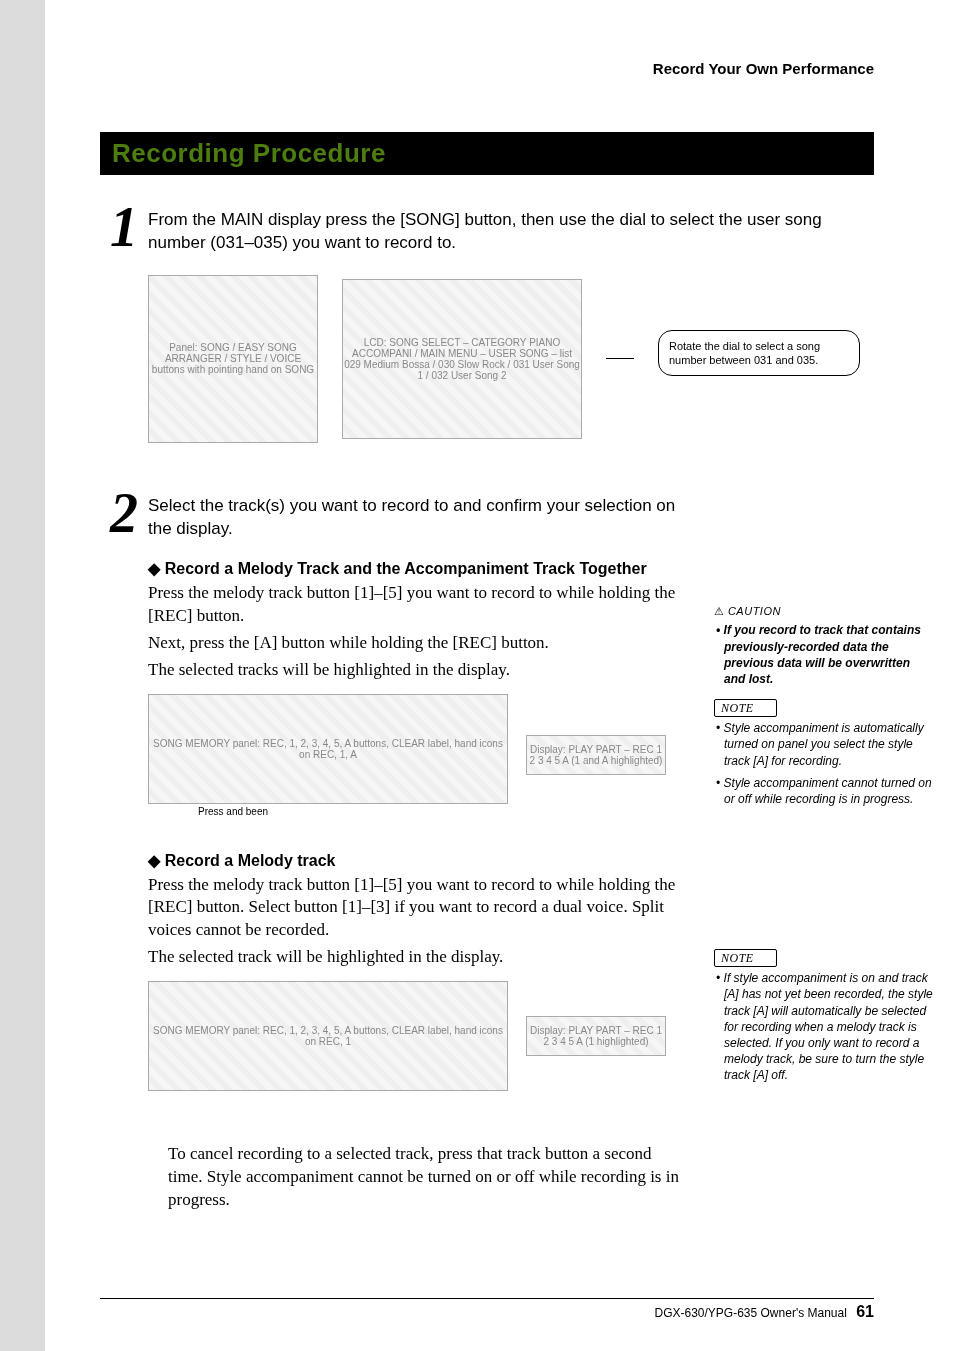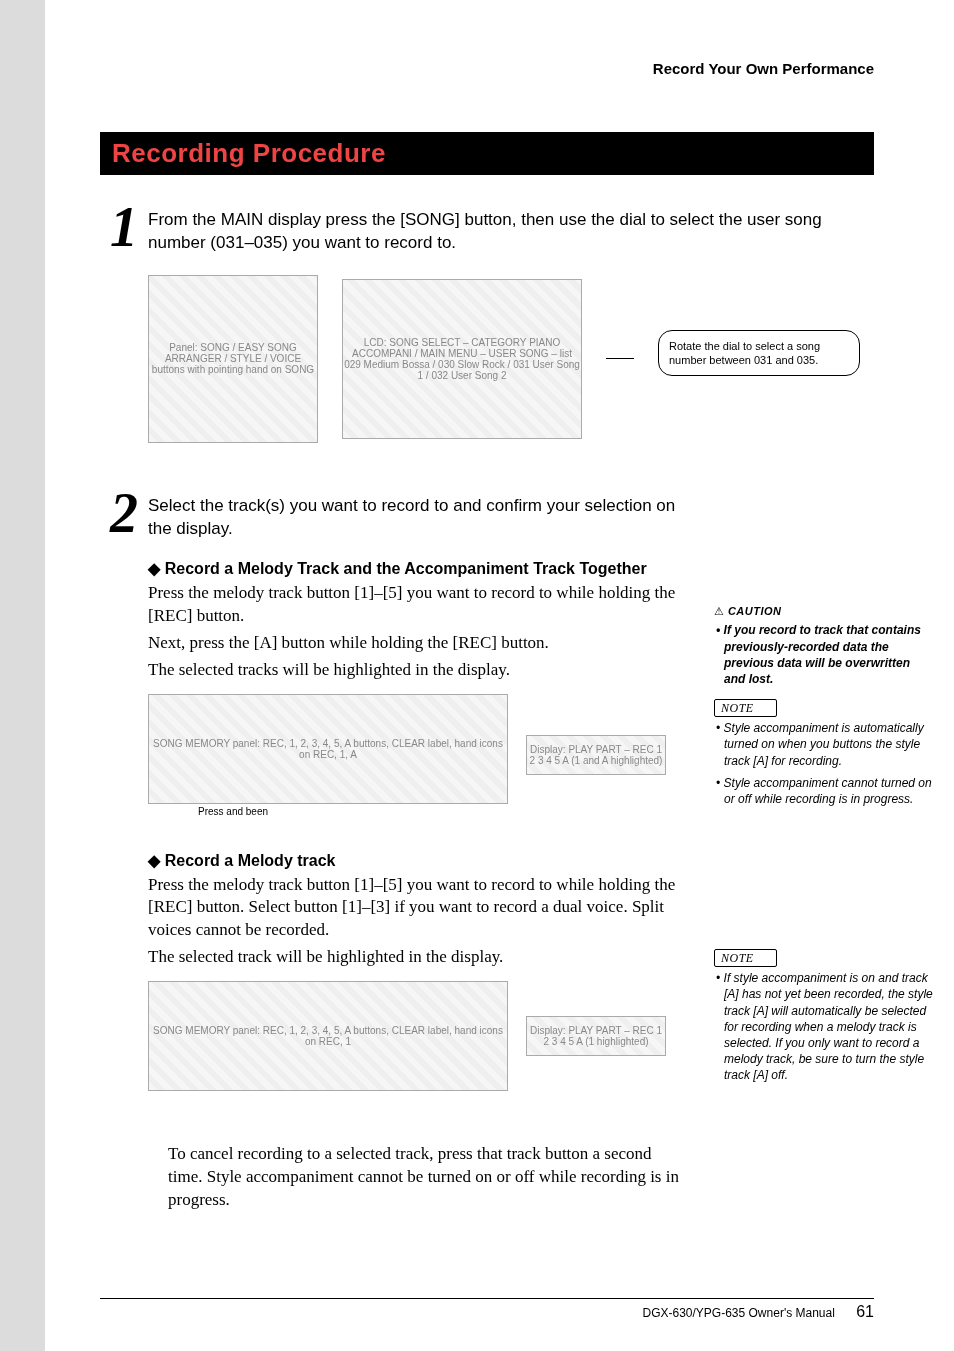--- a/index.html
+++ b/index.html
@@ -25,21 +25,21 @@
 }
 .header-right {
   text-align: right;
   font-weight: bold;
   font-size: 15px;
   margin-bottom: 55px;
   margin-top: 20px;
 }
 .section-title-bar {
   background: #000;
-  color: #ef4444;
+  color: #4d7c0f;
   font-size: 26px;
   font-weight: bold;
   padding: 6px 12px;
   font-family: "Arial Narrow", Arial, sans-serif;
   letter-spacing: 0.5px;
 }
 .step {
   display: flex;
   margin-top: 30px;
   align-items: flex-start;
@@ -104,21 +104,21 @@
   font-size: 11px;
 }
 .note-label, .caution-label {
   font-size: 11px;
   letter-spacing: 0.5px;
   position: relative;
   margin-bottom: 4px;
 }
 .caution-label .lbl {
   font-style: italic;
-  font-weight: bold;
+  font-weight: normal;
 }
 .caution-label::before {
   content: "⚠ ";
 }
 .note-label .lbl-frame {
   border: 1px solid #000;
   padding: 1px 22px 1px 6px;
   font-style: italic;
   font-family: "Times New Roman", serif;
   font-size: 12px;
@@ -190,23 +190,23 @@
   margin-top: 52px;
   margin-left: 20px;
 }
 .footer-line {
   position: absolute;
   bottom: 30px;
   right: 80px;
   font-size: 12px;
 }
 .footer-line .page-no {
-  font-weight: normal;
+  font-weight: bold;
   font-size: 16px;
-  margin-left: 18px;
+  margin-left: 6px;
 }
 .footer-rule {
   position: absolute;
   bottom: 52px;
   left: 100px;
   right: 80px;
   height: 1px;
   background: #000;
 }
 </style>
@@ -267,21 +267,21 @@
         </div>
 
         <div class="col-side">
           <div class="caution-box">
             <div class="caution-label"><span class="lbl">CAUTION</span></div>
             <div class="caution-item">If you record to track that contains previously-recorded data the previous data will be overwritten and lost.</div>
           </div>
 
           <div class="note-box">
             <div class="note-label"><span class="lbl-frame">NOTE</span></div>
-            <div class="note-item">Style accompaniment is automatically turned on when you buttons the style track [A] for recording.</div>
+            <div class="note-item">Style accompaniment is automatically turned on panel you select the style track [A] for recording.</div>
             <div class="note-item">Style accompaniment cannot turned on or off while recording is in progress.</div>
           </div>
 
           <div style="height:130px;"></div>
 
           <div class="note-box">
             <div class="note-label"><span class="lbl-frame">NOTE</span></div>
             <div class="note-item">If style accompaniment is on and track [A] has not yet been recorded, the style track [A] will automatically be selected for recording when a melody track is selected. If you only want to record a melody track, be sure to turn the style track [A] off.</div>
           </div>
         </div>

